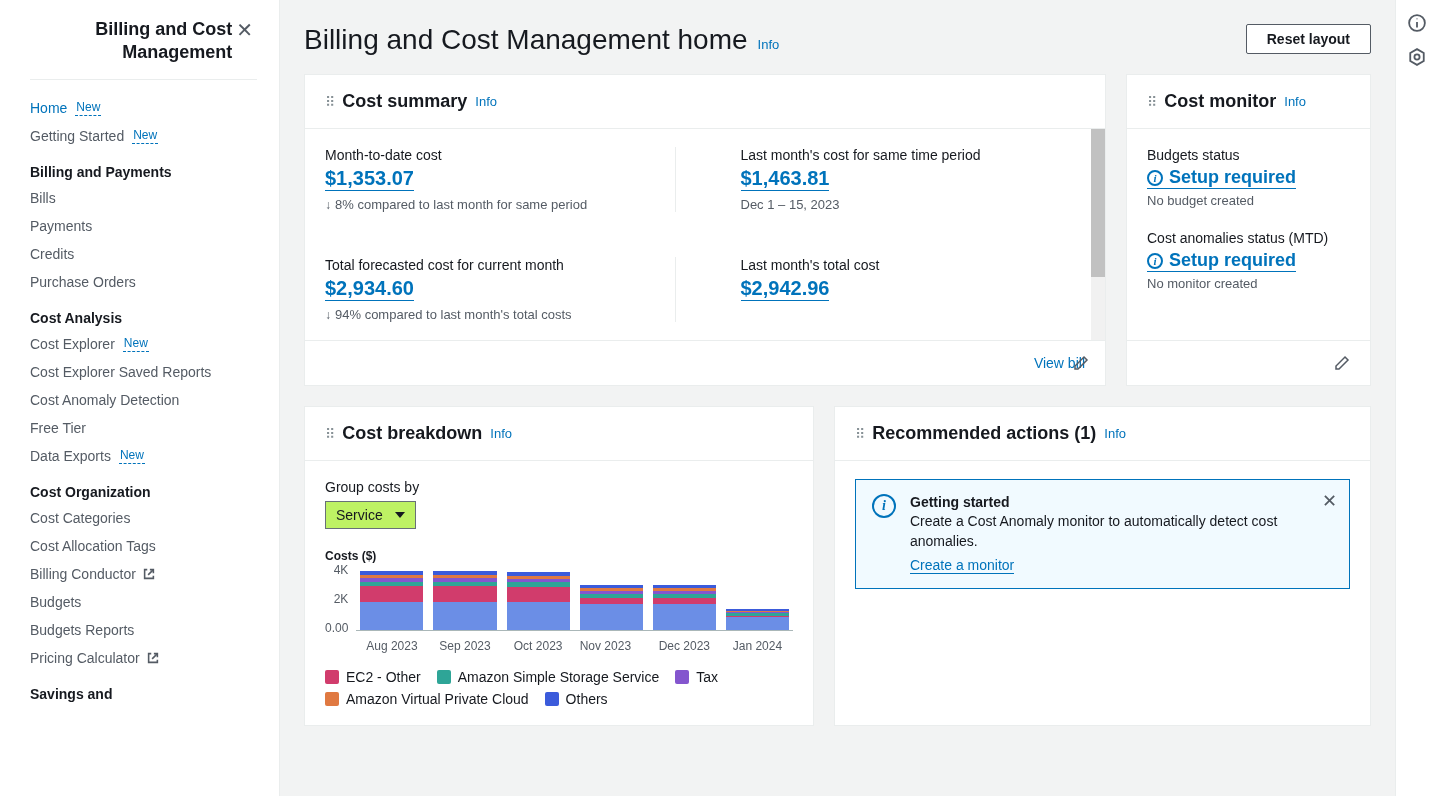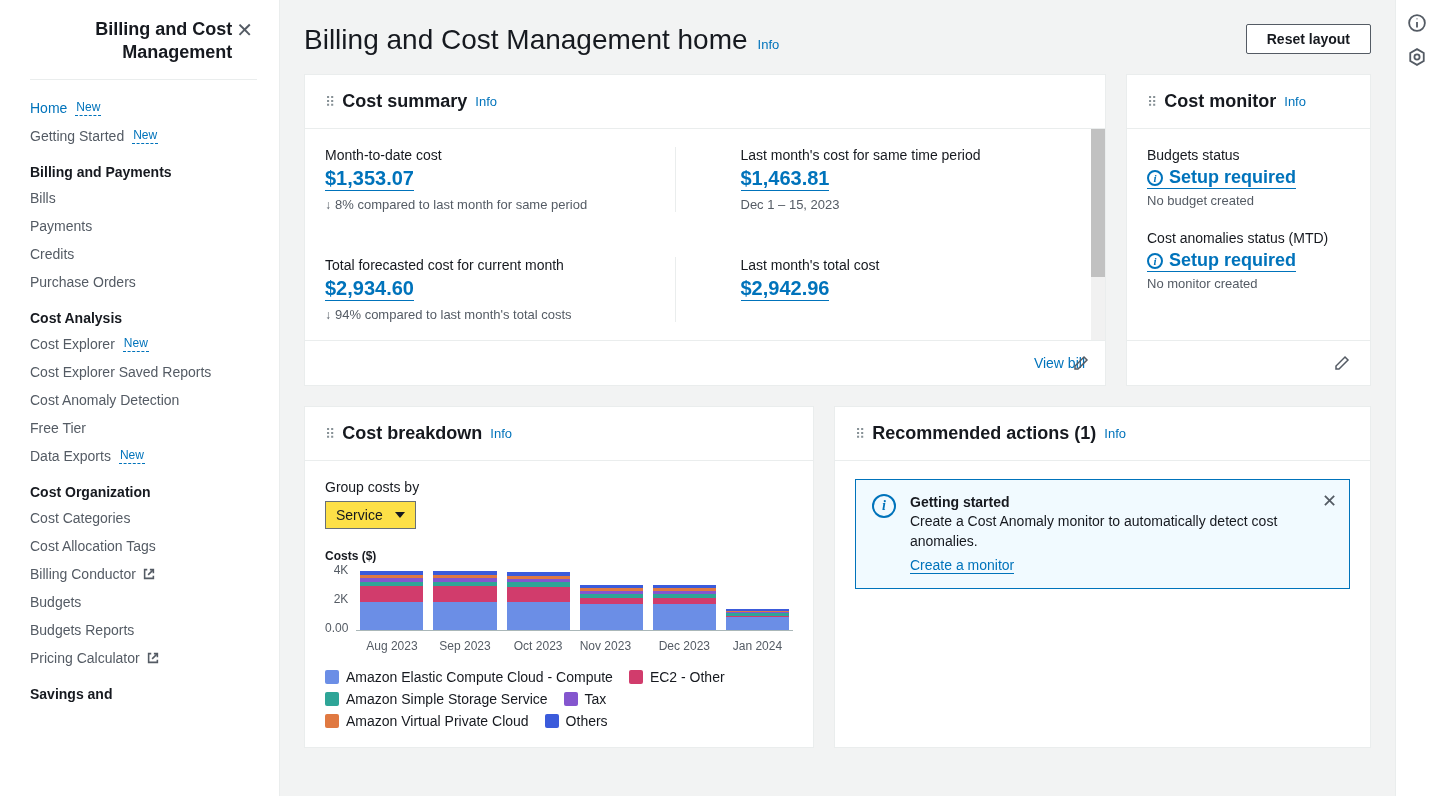--- a/index.html
+++ b/index.html
@@ -68,21 +68,21 @@
 
   
   .mon-block{margin-bottom:22px;}
   .mon-label{font-size:14px;margin-bottom:4px;}
   .mon-link{font-size:18px;font-weight:700;color:var(--link);border-bottom:1px solid var(--link);display:inline-flex;align-items:center;gap:6px;}
   .mon-sub{font-size:13px;color:var(--ink-2);margin-top:4px;}
   .info-circ{width:16px;height:16px;border:2px solid var(--link);border-radius:50%;display:inline-flex;align-items:center;justify-content:center;font-style:italic;font-family:Georgia,serif;font-size:11px;font-weight:700;}
 
   
   .group-label{font-size:14px;margin-bottom:6px;}
-  .select{display:inline-flex;align-items:center;gap:12px;border:1px solid #687078;padding:5px 10px;font-size:14px;cursor:pointer;background:#fde047;}
+  .select{display:inline-flex;align-items:center;gap:12px;border:1px solid #687078;padding:5px 10px;font-size:14px;cursor:pointer;background:#bef264;}
   .tri{width:0;height:0;border-left:5px solid transparent;border-right:5px solid transparent;border-top:6px solid #16191f;}
 
   .chart-wrap{margin-top:20px;}
   .chart-title{font-weight:700;font-size:12px;}
   .chart{display:flex;align-items:stretch;height:90px;}
   .y-axis{display:flex;flex-direction:column;justify-content:space-between;align-items:flex-end;font-size:12px;color:var(--ink-2);padding-right:8px;height:72px;}
   .plot{flex:1;display:flex;align-items:flex-end;gap:10px;height:72px;padding:0 4px;position:relative;}
   .plot::after{content:"";position:absolute;left:0;right:0;bottom:0;height:1px;background:#aab7b8;}
   .stack{width:100%;display:flex;flex-direction:column-reverse;}
   .seg{width:100%;}
@@ -361,24 +361,20 @@
                     <div style="flex: 1 1 0%; text-align: center;"><span class="xlab">Sep 2023</span></div>
                     <div style="flex: 1 1 0%; text-align: center;"><span class="xlab">Oct 2023</span></div>
                     <div style="flex: 1 1 0%; text-align: left;"><span class="xlab">Nov 2023</span></div>
                     <div style="flex: 1 1 0%; text-align: center;"><span class="xlab">Dec 2023</span></div>
                     <div style="flex: 1 1 0%; text-align: center;"><span class="xlab">Jan 2024</span></div>
                   </div>
               </div>
             </div>
             <div class="legend" id="legend">
                 <div class="leg-item">
-                  <span class="sw" style="background: rgb(107, 142, 230);"></span>
-                  <span>Amazon Elastic Compute Cloud - Compute</span>
-                </div>
-                <div class="leg-item">
                   <span class="sw" style="background: rgb(209, 60, 108);"></span>
                   <span>EC2 - Other</span>
                 </div>
                 <div class="leg-item">
                   <span class="sw" style="background: rgb(46, 165, 151);"></span>
                   <span>Amazon Simple Storage Service</span>
                 </div>
                 <div class="leg-item">
                   <span class="sw" style="background: rgb(132, 86, 206);"></span>
                   <span>Tax</span>

